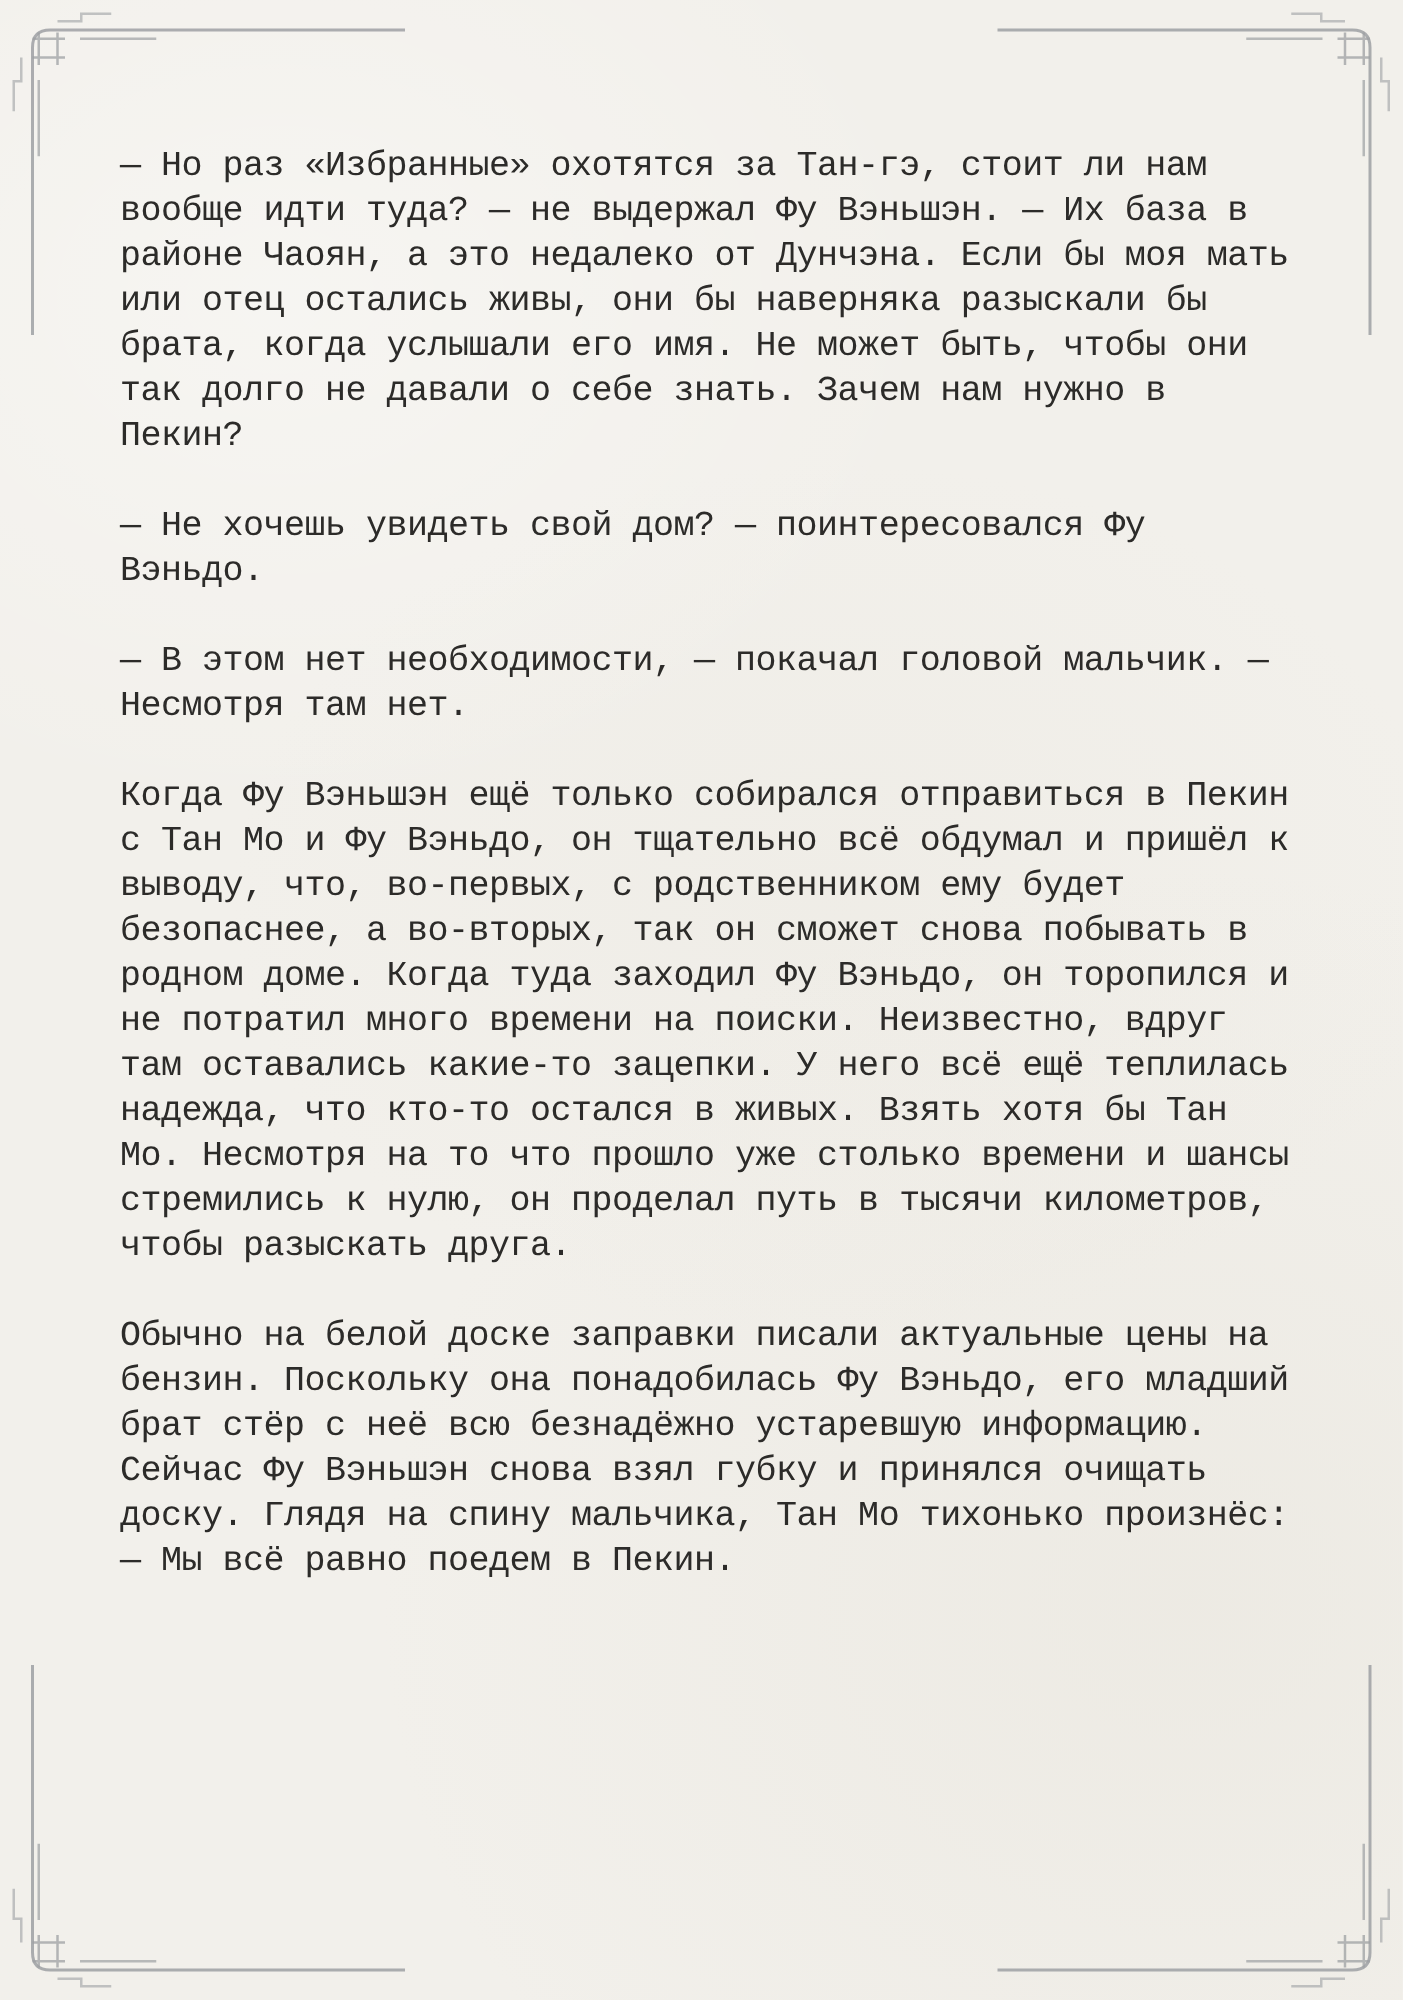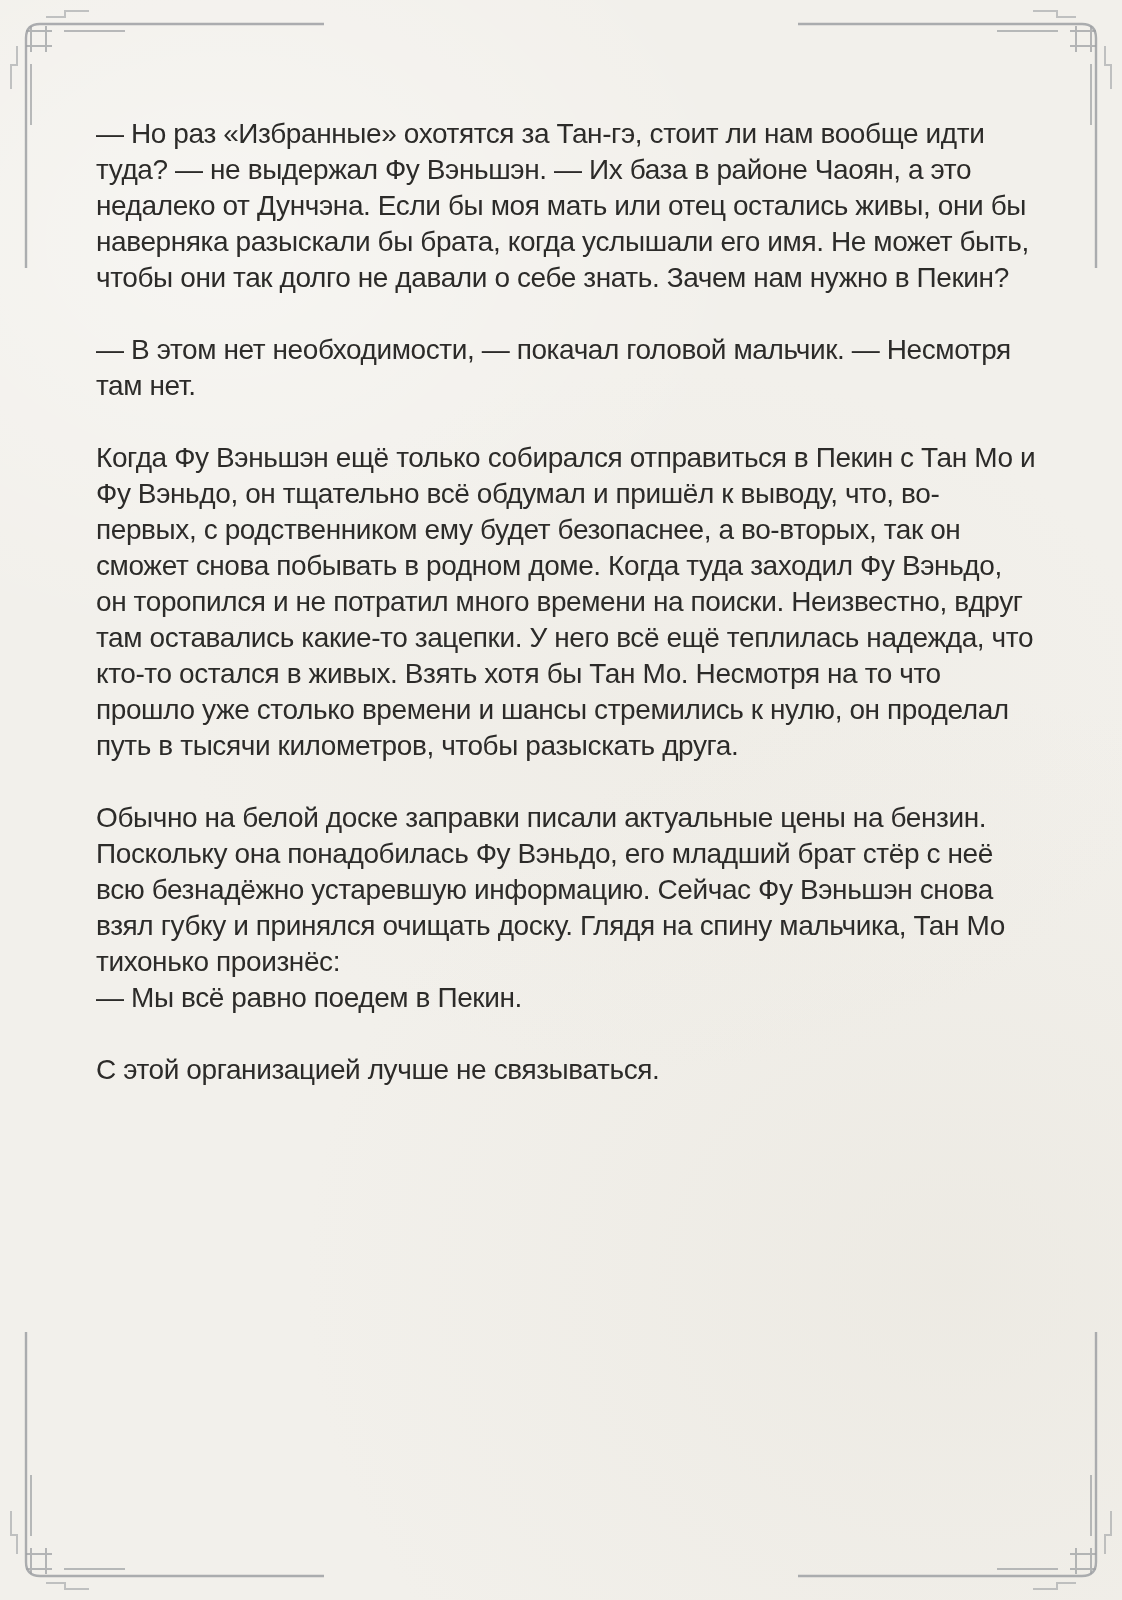--- a/index.html
+++ b/index.html
@@ -12,20 +12,21 @@
   }
   .page {
     position: relative;
     width: 1122px;
     height: 1600px;
     background:
       radial-gradient(ellipse 900px 700px at 20% 15%, rgba(255,255,255,0.35), rgba(255,255,255,0) 60%),
       radial-gradient(ellipse 1000px 900px at 85% 80%, rgba(225,221,210,0.30), rgba(225,221,210,0) 65%),
       radial-gradient(ellipse 700px 500px at 60% 45%, rgba(234,231,223,0.35), rgba(234,231,223,0) 70%),
       var(--bg, #f2f0eb);
+    font-family: Liberation Mono, monospace;
   }
   .content {
     position: absolute;
     left: 96px;
     top: 116px;
     width: 942px;
   }
   .content p {
     margin: 0 0 36px 0;
     font-size: 28px;
@@ -87,20 +88,20 @@
     <path class="main" d="M 324 24 H 40 Q 26 24 26 38 V 268"></path>
     <path class="step" d="M 46 17 H 65 V 11 H 89"></path>
     <path class="step" d="M 17 46 V 65 H 11 V 89"></path>
     <path class="inner" d="M 64 31 H 125"></path>
     <path class="inner" d="M 31 64 V 125"></path>
     <path class="square" d="M 26 31 H 52 M 26 46 H 52 M 31 26 V 52 M 46 26 V 52"></path>
   </svg>
 
   <div class="content">
     <p>— Но раз «Избранные» охотятся за Тан-гэ, стоит ли нам вообще идти туда? — не выдержал Фу Вэньшэн. — Их база в районе Чаоян, а это недалеко от Дунчэна. Если бы моя мать или отец остались живы, они бы наверняка разыскали бы брата, когда услышали его имя. Не может быть, чтобы они так долго не давали о себе знать. Зачем нам нужно в Пекин?</p>
+    <p>— Не хочешь увидеть свой дом? — поинтересовался Фу Вэньдо.</p>
     <p>— В этом нет необходимости, — покачал головой мальчик. — Несмотря там нет.</p>
     <p>Когда Фу Вэньшэн ещё только собирался отправиться в Пекин с Тан Мо и Фу Вэньдо, он тщательно всё обдумал и пришёл к выводу, что, во-первых, с родственником ему будет безопаснее, а во-вторых, так он сможет снова побывать в родном доме. Когда туда заходил Фу Вэньдо, он торопился и не потратил много времени на поиски. Неизвестно, вдруг там оставались какие-то зацепки. У него всё ещё теплилась надежда, что кто-то остался в живых. Взять хотя бы Тан Мо. Несмотря на то что прошло уже столько времени и шансы стремились к нулю, он проделал путь в тысячи километров, чтобы разыскать друга.</p>
     <p>Обычно на белой доске заправки писали актуальные цены на бензин. Поскольку она понадобилась Фу Вэньдо, его младший брат стёр с неё всю безнадёжно устаревшую информацию. Сейчас Фу Вэньшэн снова взял губку и принялся очищать доску. Глядя на спину мальчика, Тан Мо тихонько произнёс:
 — Мы всё равно поедем в Пекин.</p>
-    <p>С этой организацией лучше не связываться.</p>
   </div>
 
 </div>
 
 </body></html>

